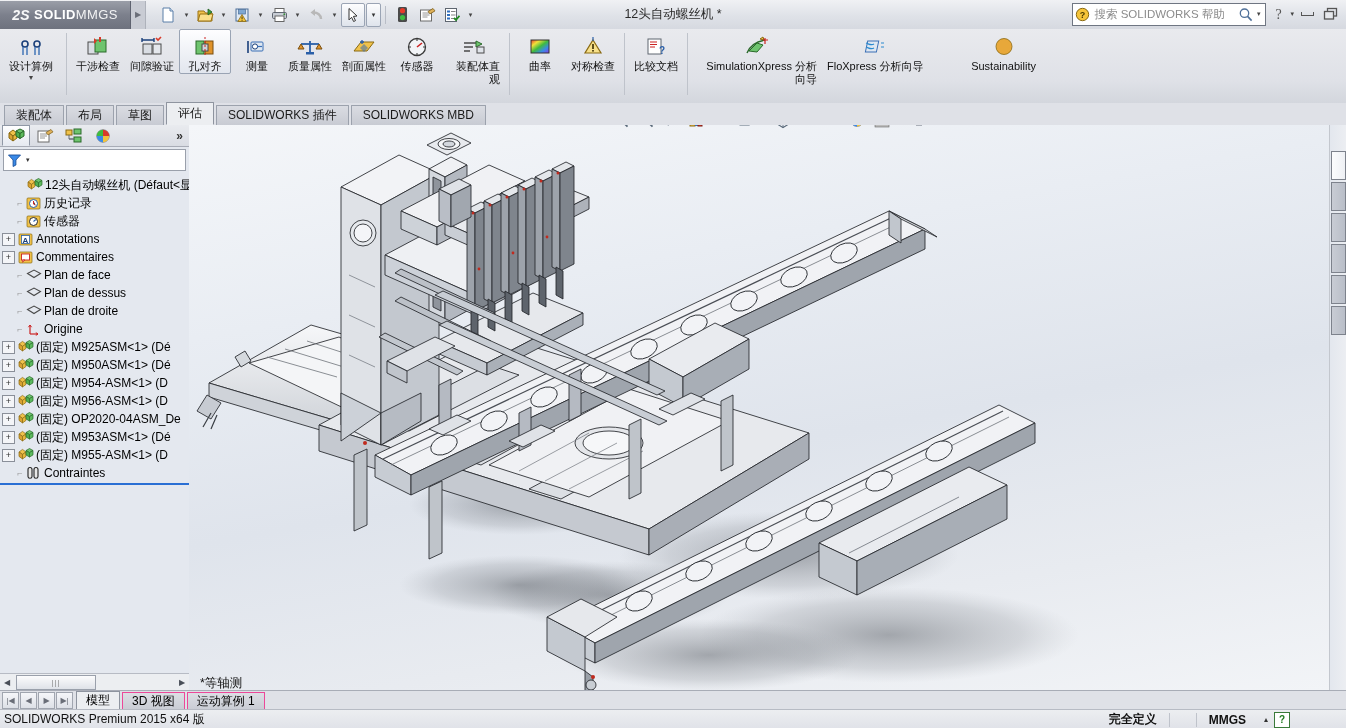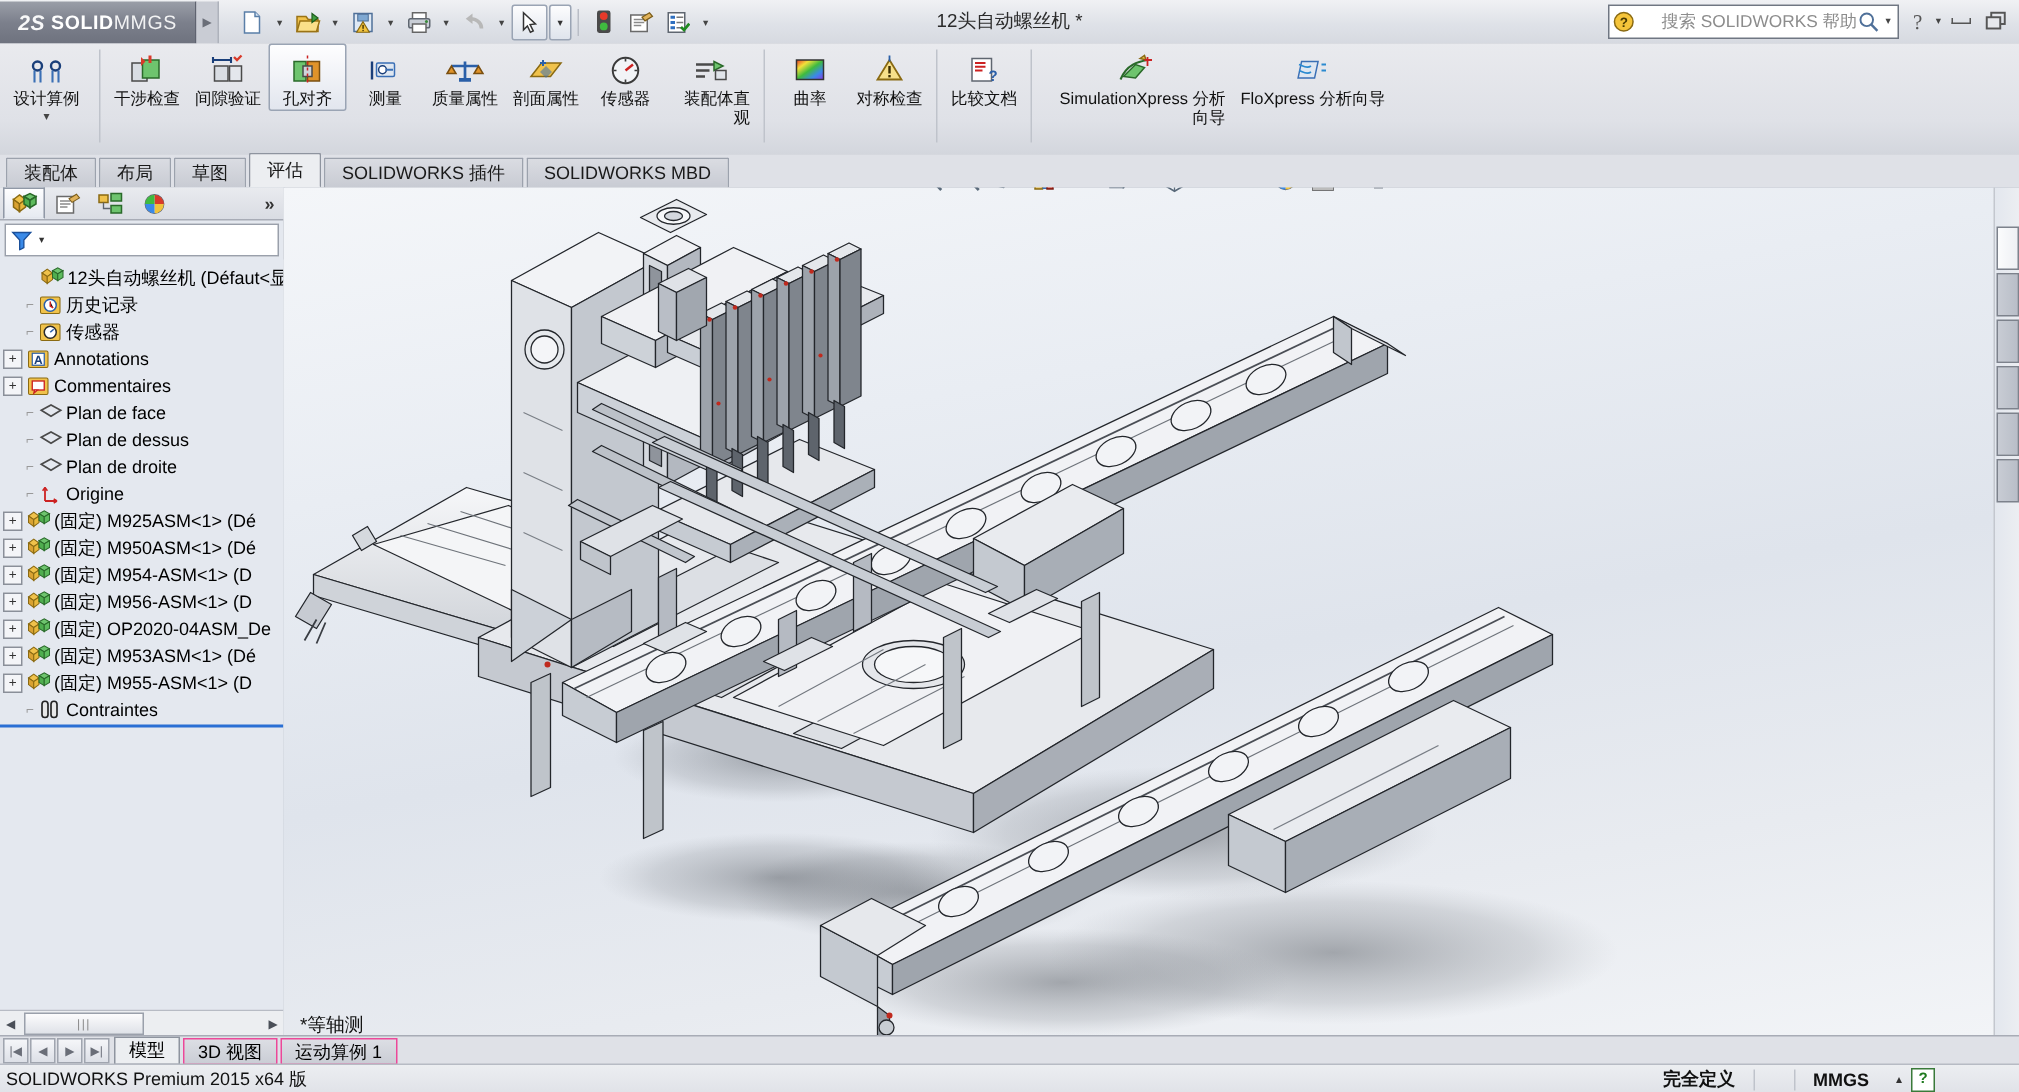--- a/index.html
+++ b/index.html
@@ -9,21 +9,21 @@
     font-size:12px;color:#000;background:#e8eaee;
     -webkit-font-smoothing:none;
   }
   .app{position:relative;width:1346px;height:728px;}
 
   
   .titlebar{
     position:absolute;left:0;top:0;width:1346px;height:29px;
     background:linear-gradient(#f0f1f4,#dfe2e8 55%,#d6d9e0);
     border-bottom:1px solid #b5b9c2;
-    display:flex;align-items:center;text-align:right;
+    display:flex;align-items:center;
   }
   .swlogo{
     width:130px;height:28px;
     background:linear-gradient(#9a9ea8,#7c808c 50%,#6e727e);
     display:flex;align-items:center;justify-content:center;
     color:#fff;font-weight:bold;font-size:13px;letter-spacing:.4px;
     border-right:1px solid #5f6370;
   }
   .swlogo .ds{font-style:italic;font-size:14px;margin-right:4px;opacity:.95}
   .swlogo .solid{font-weight:bold}
@@ -511,20 +511,30 @@
         <svg width="26" height="24" viewBox="0 0 26 24">
           <rect x="7" y="6" width="11" height="11" fill="#dfe7f1" stroke="#3a6fb5" transform="skewX(-12)"></rect>
           <path d="M4 8c3 1 5 3 8 1M4 12c3 1 5 3 8 1" fill="none" stroke="#2a8ad0" stroke-width="1.2"></path>
           <path d="M19 8h3M19 12h3" stroke="#2a8ad0" stroke-width="1.2"></path>
         </svg>
       </div>
       <div class="rlabel wide">FloXpress 分析向导</div>
     </div>
 
 
+    <div class="ritem" style="min-width:84px;margin-left:28px;">
+      <div class="ricon">
+        <svg width="26" height="24" viewBox="0 0 26 24">
+          <circle cx="13" cy="11.5" r="8" fill="#e8a83a" stroke="#8a6a12" stroke-width=".8"></circle>
+          <path d="M13 3.5a8 8 0 0 1 0 16 8 8 0 0 0 0-16z" fill="#2a5fa8"></path>
+          <path d="M6 8a8 8 0 0 1 12-2 8 8 0 0 0-12 2z" fill="#6ec4d8"></path>
+        </svg>
+      </div>
+      <div class="rlabel wide">Sustainability</div>
+    </div>
   </div>
 
   <div class="cmdtabs">
     <div class="ctab">装配体</div>
     <div class="ctab">布局</div>
     <div class="ctab">草图</div>
     <div class="ctab active">评估</div>
     <div class="ctab">SOLIDWORKS 插件</div>
     <div class="ctab">SOLIDWORKS MBD</div>
   </div>

